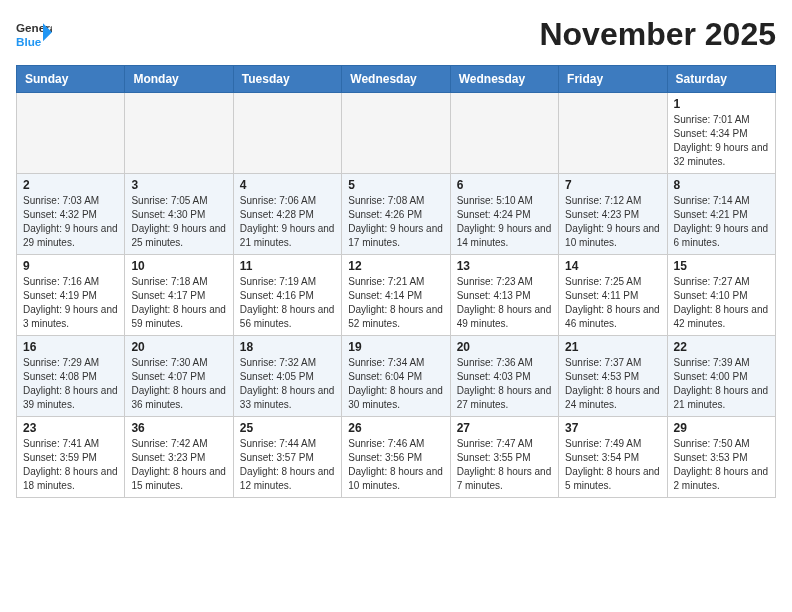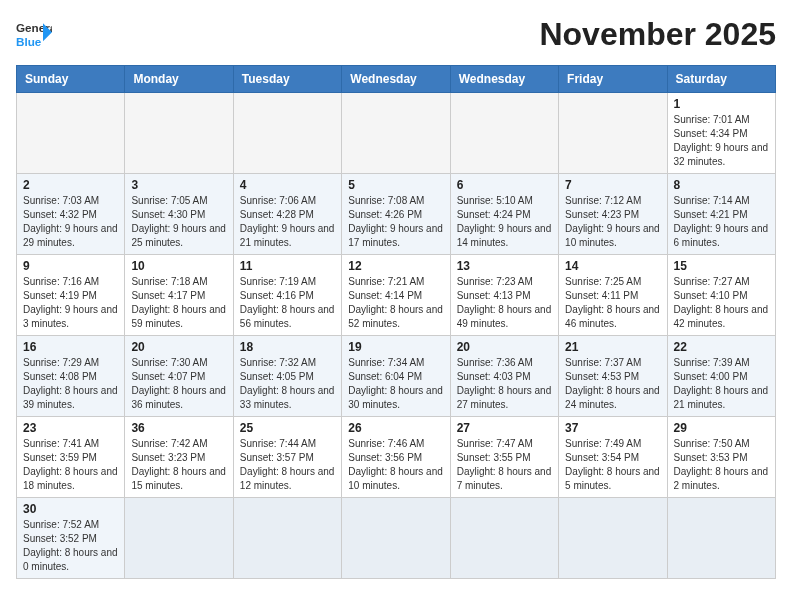--- a/index.html
+++ b/index.html
@@ -325,29 +325,14 @@
 and 5 minutes.</div>
         </td>
         <td>
           <span class="day-number">29</span>
           <div class="day-info">Sunrise: 7:50 AM
 Sunset: 3:53 PM
 Daylight: 8 hours
 and 2 minutes.</div>
         </td>
       </tr>
-      <tr class="alt-row">
-        <td>
-          <span class="day-number">30</span>
-          <div class="day-info">Sunrise: 7:52 AM
-Sunset: 3:52 PM
-Daylight: 8 hours
-and 0 minutes.</div>
-        </td>
-        <td class="empty"></td>
-        <td class="empty"></td>
-        <td class="empty"></td>
-        <td class="empty"></td>
-        <td class="empty"></td>
-        <td class="empty"></td>
-      </tr>
     </tbody>
 </table>
 
 </body></html>

